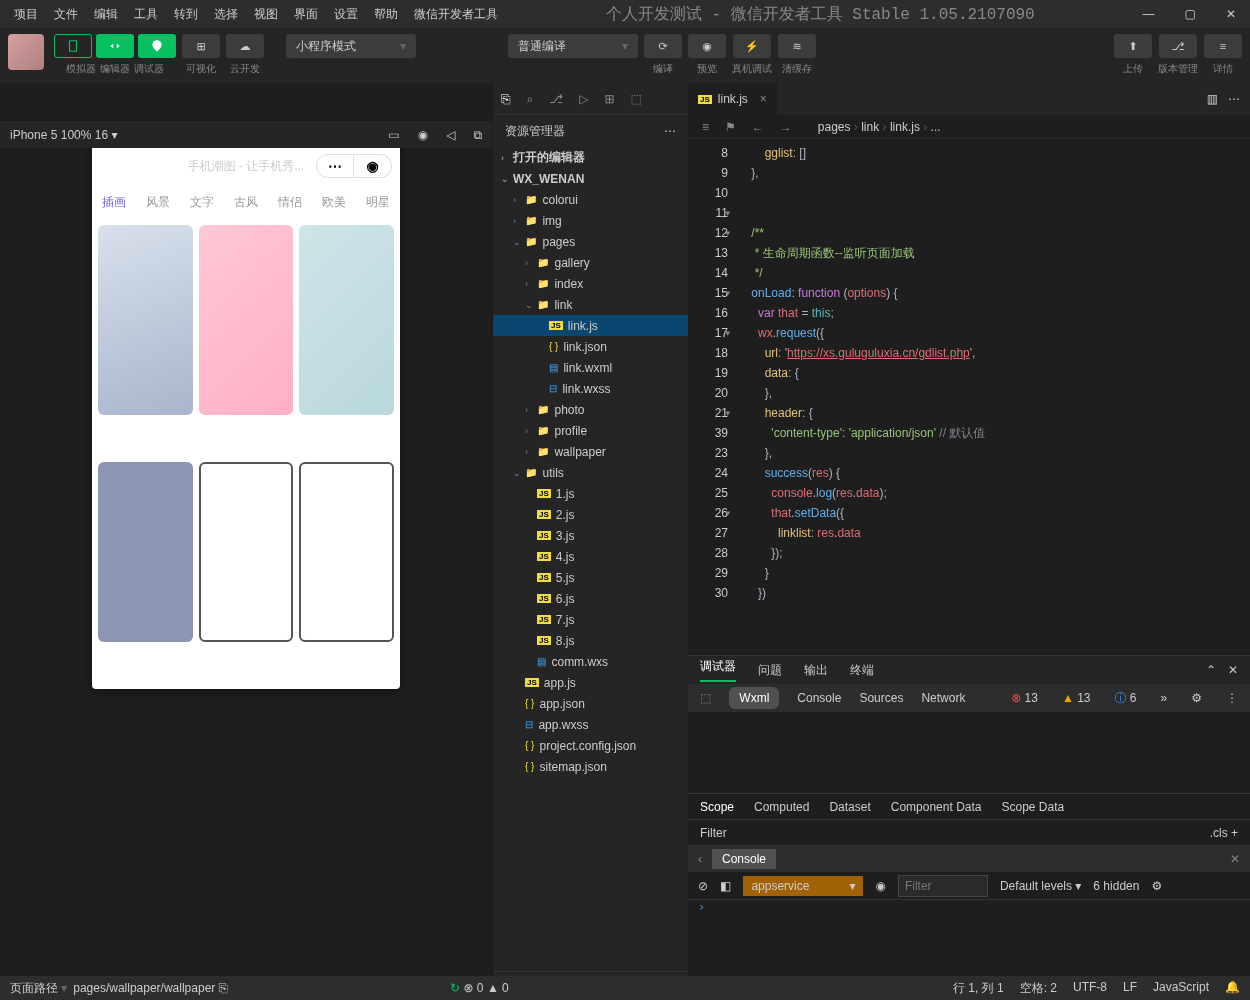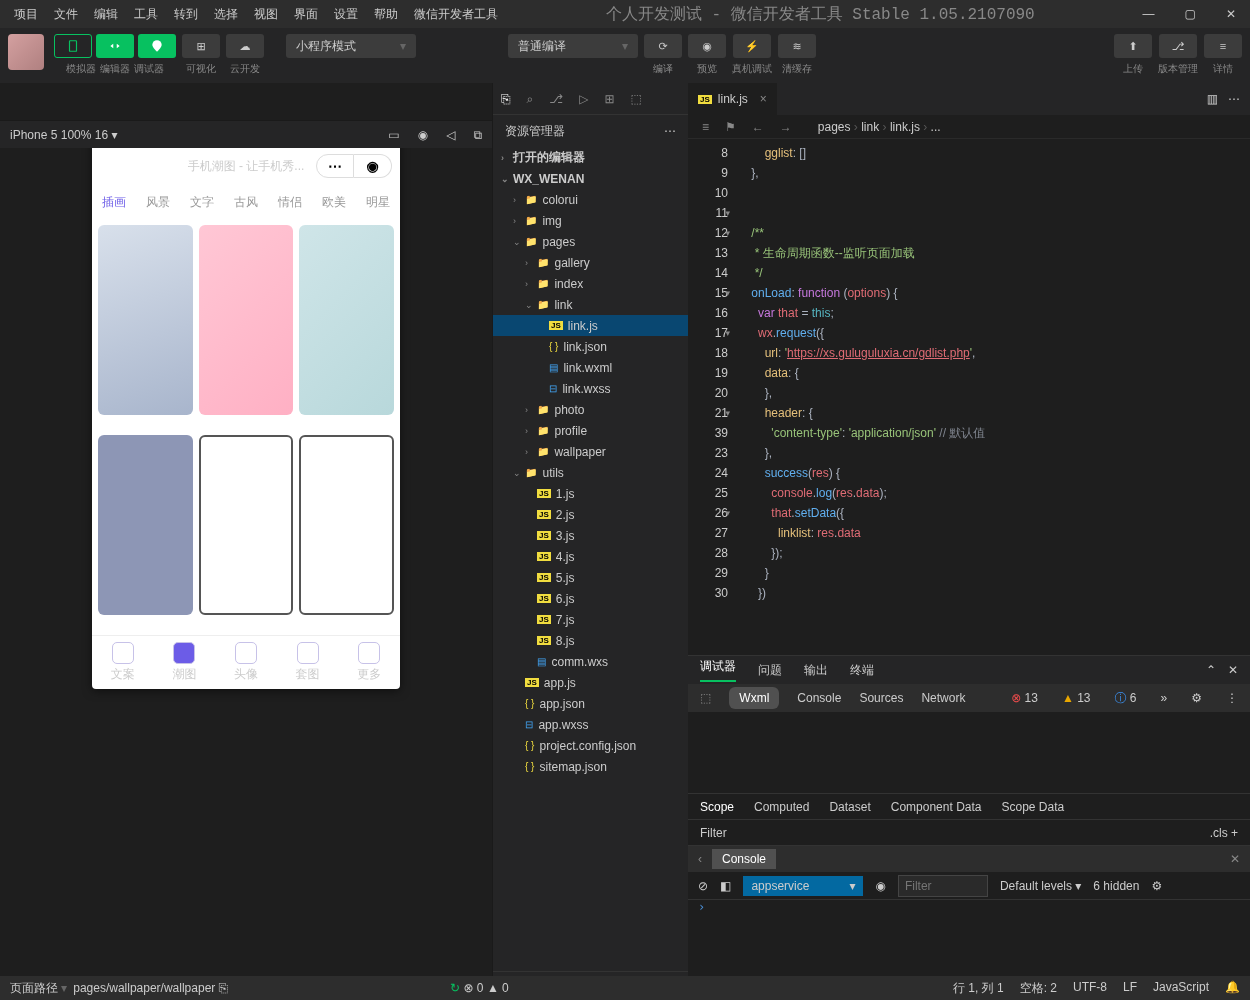--- a/index.html
+++ b/index.html
@@ -96,21 +96,21 @@
 .dbg-badges{margin-left:auto;display:flex;gap:24px;align-items:center;font-size:11px;}
 .dbg-styles{height:26px;display:flex;align-items:center;gap:20px;padding:0 12px;font-size:11px;color:#ccc;border-top:1px solid #333;}
 .dbg-styles .active{color:#fff;}
 .dbg-filter{height:26px;display:flex;align-items:center;padding:0 12px;color:#666;font-size:11px;justify-content:space-between;border-top:1px solid #333;}
 
 .console-pane{height:150px;border-top:1px solid #333;display:flex;flex-direction:column;background:#1e1e1e;}
 .con-tab{height:26px;background:#2d2d2d;display:flex;align-items:center;padding:0 10px;font-size:11px;gap:10px;}
 .con-tab .t{background:#505050;padding:3px 10px;color:#fff;}
 .con-tab .x{margin-left:auto;color:#888;}
 .con-ctrl{height:28px;display:flex;align-items:center;padding:0 10px;gap:12px;font-size:11px;color:#888;border-bottom:1px solid #333;}
-.con-ctrl .sel{background:#0369a1;padding:3px 8px;display:flex;align-items:center;gap:40px;}
+.con-ctrl .sel{background:#a16207;padding:3px 8px;display:flex;align-items:center;gap:40px;}
 .con-ctrl input{background:#2a2a2a;border:1px solid #444;padding:3px 6px;color:#ccc;width:90px;}
 .con-body{flex:1;padding:4px 10px;font-family:Consolas,monospace;font-size:11px;background:#3a0e0e;color:#ff9090;overflow:hidden;}
 .con-body .lnk{color:#5b9fd6;text-decoration:underline;}
 .con-body .env{color:#aaa;}
 .con-prompt{height:18px;background:#1e1e1e;padding:0 10px;color:#4a90d9;font-family:Consolas,monospace;}
 
 .statusbar{position:absolute;bottom:0;left:0;right:0;height:24px;background:#2d2d2d;display:flex;align-items:center;padding:0 10px;color:#aaa;font-size:11px;}
 .statusbar .right{margin-left:auto;display:flex;gap:16px;}
 </style>
 </head>
@@ -246,42 +246,20 @@
           <span class="">明星</span>
         </div>
     <div class="phone-grid">
       <div class="thumb t1"></div>
       <div class="thumb t2"></div>
       <div class="thumb t3"></div>
       <div class="thumb t4"></div>
       <div class="thumb t5"></div>
       <div class="thumb t6"></div>
     </div>
-    <div class="phone-nav" id="phone-nav">
-          <div class="nav-item ">
-            <div class="nav-ico"></div>
-            <span>文案</span>
-          </div>
-          <div class="nav-item active">
-            <div class="nav-ico"></div>
-            <span>潮图</span>
-          </div>
-          <div class="nav-item ">
-            <div class="nav-ico"></div>
-            <span>头像</span>
-          </div>
-          <div class="nav-item ">
-            <div class="nav-ico"></div>
-            <span>套图</span>
-          </div>
-          <div class="nav-item ">
-            <div class="nav-ico"></div>
-            <span>更多</span>
-          </div>
-        </div>
   </div>
 </div>
 
 <div style="width:0"></div>
 
 <div class="sidebar">
   <div style="height:32px;display:flex;align-items:center;gap:16px;padding:0 8px;border-bottom:1px solid #333;">
     <span style="color:#fff">⎘</span>
     <span style="color:#888">⌕</span>
     <span style="color:#888">⎇</span>

